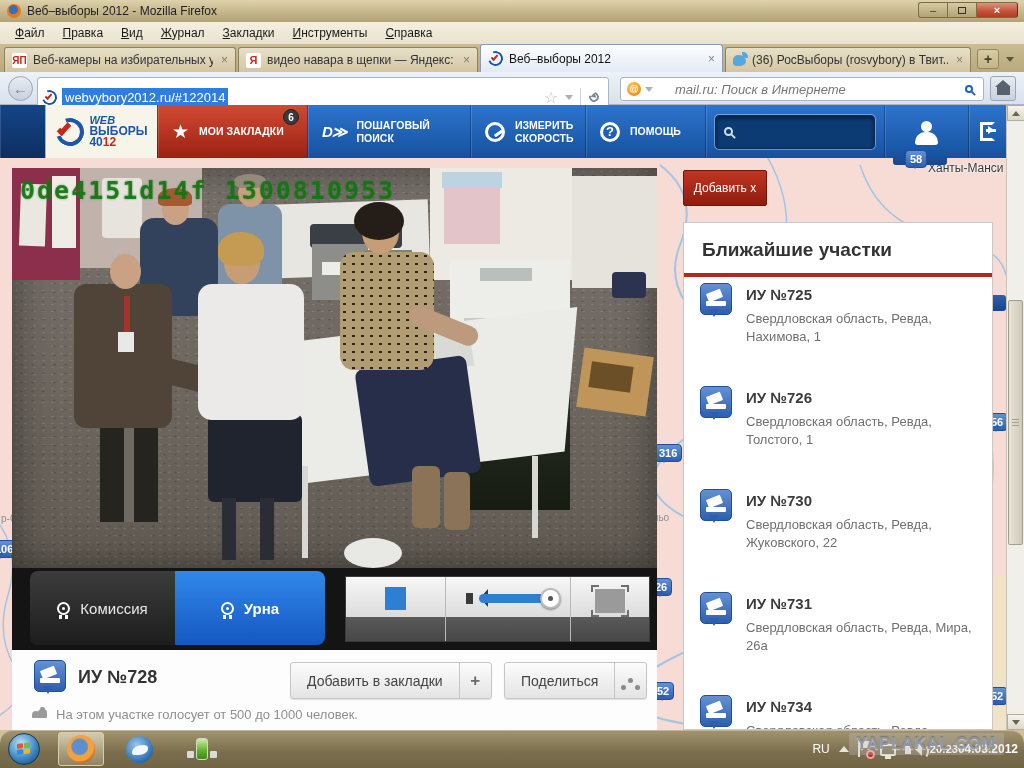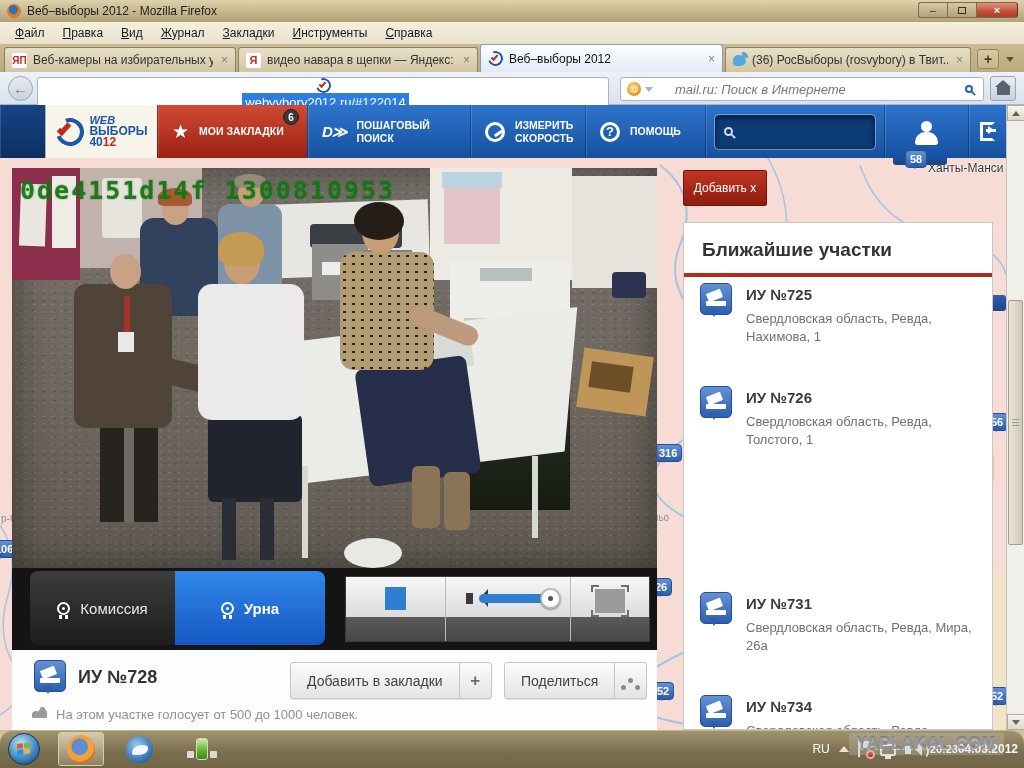--- a/index.html
+++ b/index.html
@@ -58,21 +58,21 @@
   .tri-down { width:0; height:0; border-left:4px solid transparent; border-right:4px solid transparent;
               border-top:5px solid #5d5338; }
 
   
   .navbar { position:absolute; left:0; top:72px; width:1024px; height:33px;
     background:linear-gradient(180deg,#eef2f8,#d8e1ed); border-bottom:1px solid #a9b4c4; }
   .backbtn { position:absolute; left:8px; top:4px; width:25px; height:25px; border-radius:50%;
     border:1px solid #9aa5b5; background:linear-gradient(180deg,#e8ecf2,#c9d1dd);
     color:#73808f; font-size:15px; font-weight:bold; display:flex; align-items:center; justify-content:center; }
   .urlbar { position:absolute; left:37px; top:5px; width:572px; height:40px; background:#fff;
-    border:1px solid #a9b4c4; border-radius:3px; display:flex; align-items:center; padding:0 4px;flex-direction:column; }
+    border:1px solid #a9b4c4; border-radius:3px; display:flex; align-items:center; padding:0 4px; }
   .urltext { font-size:13px; color:#fff; background:#2e7de0; padding:2px 3px; margin-left:5px; white-space:nowrap; }
   .urlspacer { flex:1; }
   .star { color:#b9bfc9; font-size:16px; margin:0 3px; }
   .dd { width:0; height:0; border-left:4px solid transparent; border-right:4px solid transparent;
         border-top:5px solid #a8b0bc; margin:0 4px; }
   .udiv { width:1px; height:18px; background:#ccd2da; margin:0 3px; }
   .reload { width:10px; height:10px; border:2px solid #7c8798; border-radius:50%;
     border-top-color:transparent; transform:rotate(-30deg); position:relative; margin:0 5px; }
   .reload::after { content:''; position:absolute; top:-4px; right:-2px;
     border:3px solid transparent; border-bottom:5px solid #7c8798; transform:rotate(40deg); }
@@ -584,20 +584,28 @@
         <span class="sb-addr">Свердловская область, Ревда, Нахимова, 1</span>
       </div>
       <div class="sb-item" style="top:163px">
         <span class="bmark sb-icon">
             <span class="env"></span>
             <span class="slot"></span>
           </span>
         <span class="sb-id">ИУ №726</span>
         <span class="sb-addr">Свердловская область, Ревда, Толстого, 1</span>
       </div>
+      <div class="sb-item" style="top:266px">
+        <span class="bmark sb-icon">
+            <span class="env"></span>
+            <span class="slot"></span>
+          </span>
+        <span class="sb-id">ИУ №730</span>
+        <span class="sb-addr">Свердловская область, Ревда, Жуковского, 22</span>
+      </div>
       <div class="sb-item" style="top:369px">
         <span class="bmark sb-icon">
             <span class="env"></span>
             <span class="slot"></span>
           </span>
         <span class="sb-id">ИУ №731</span>
         <span class="sb-addr">Свердловская область, Ревда, Мира, 26а</span>
       </div>
       <div class="sb-item" style="top:472px">
         <span class="bmark sb-icon">

